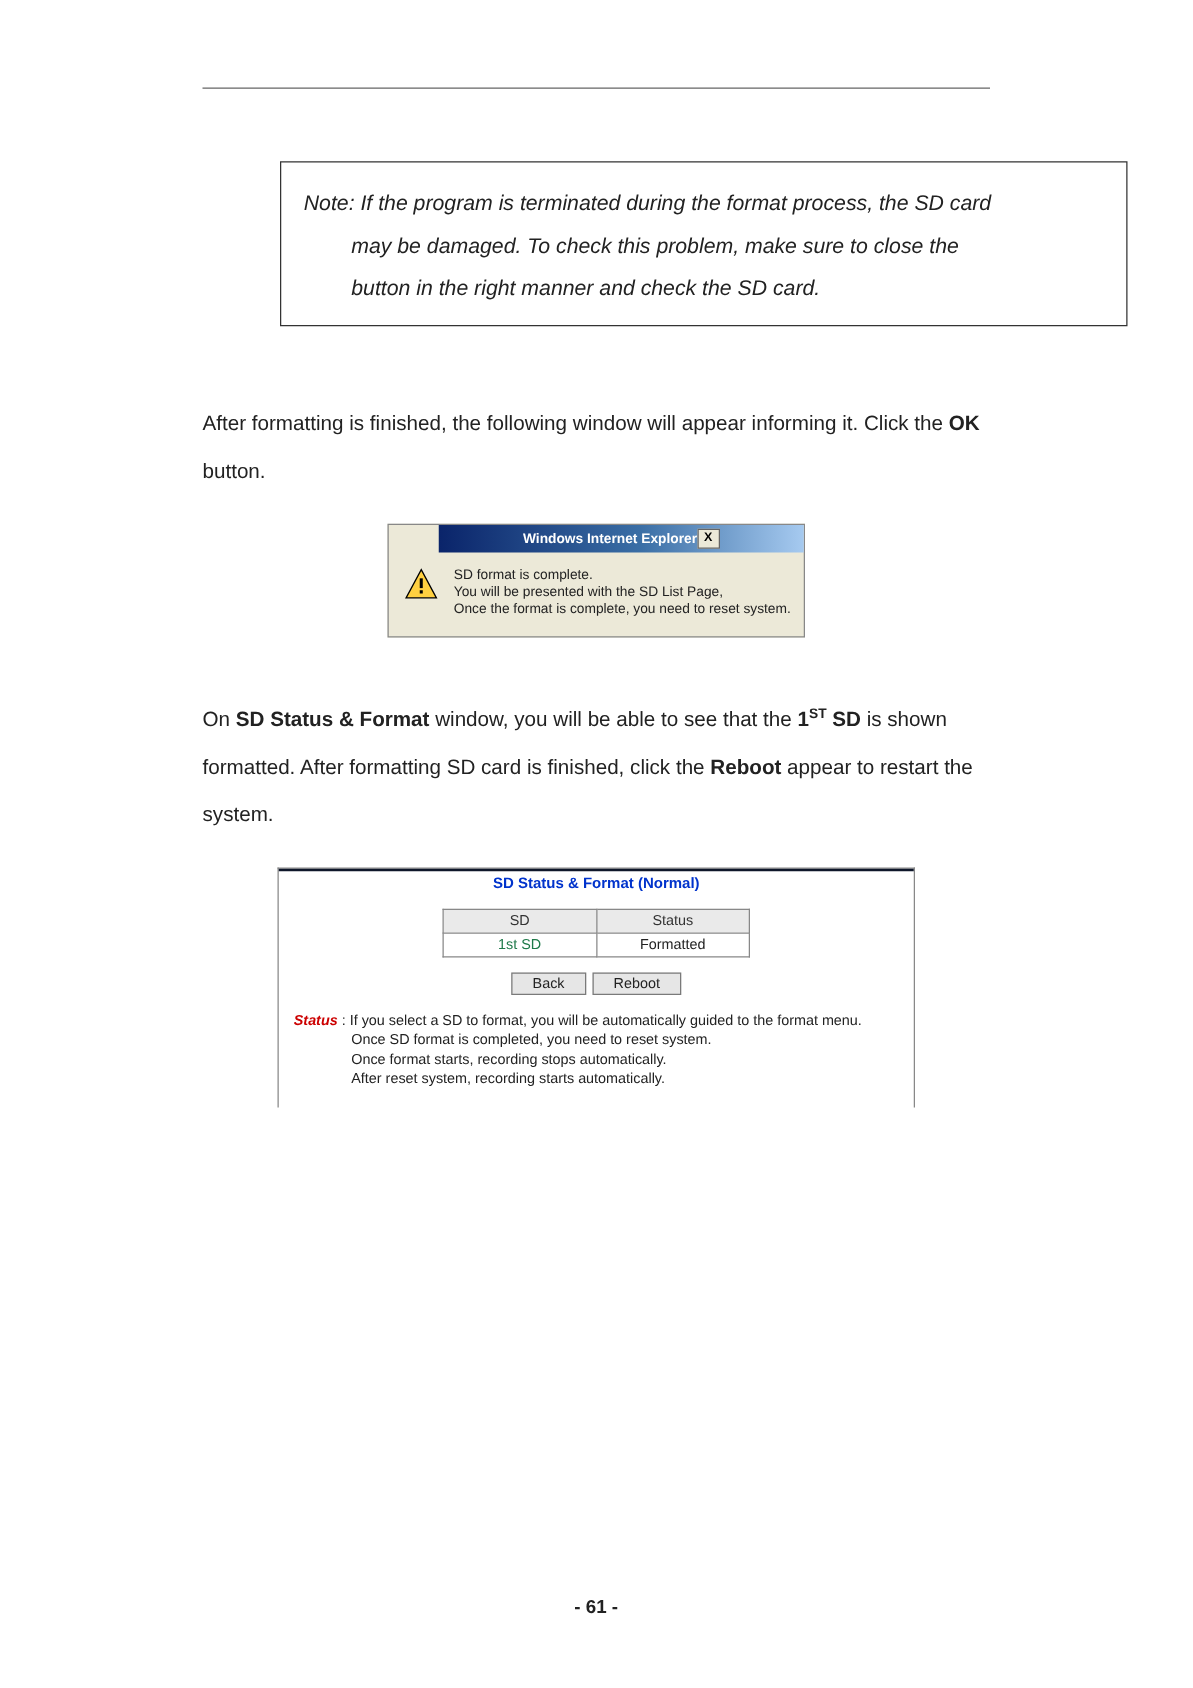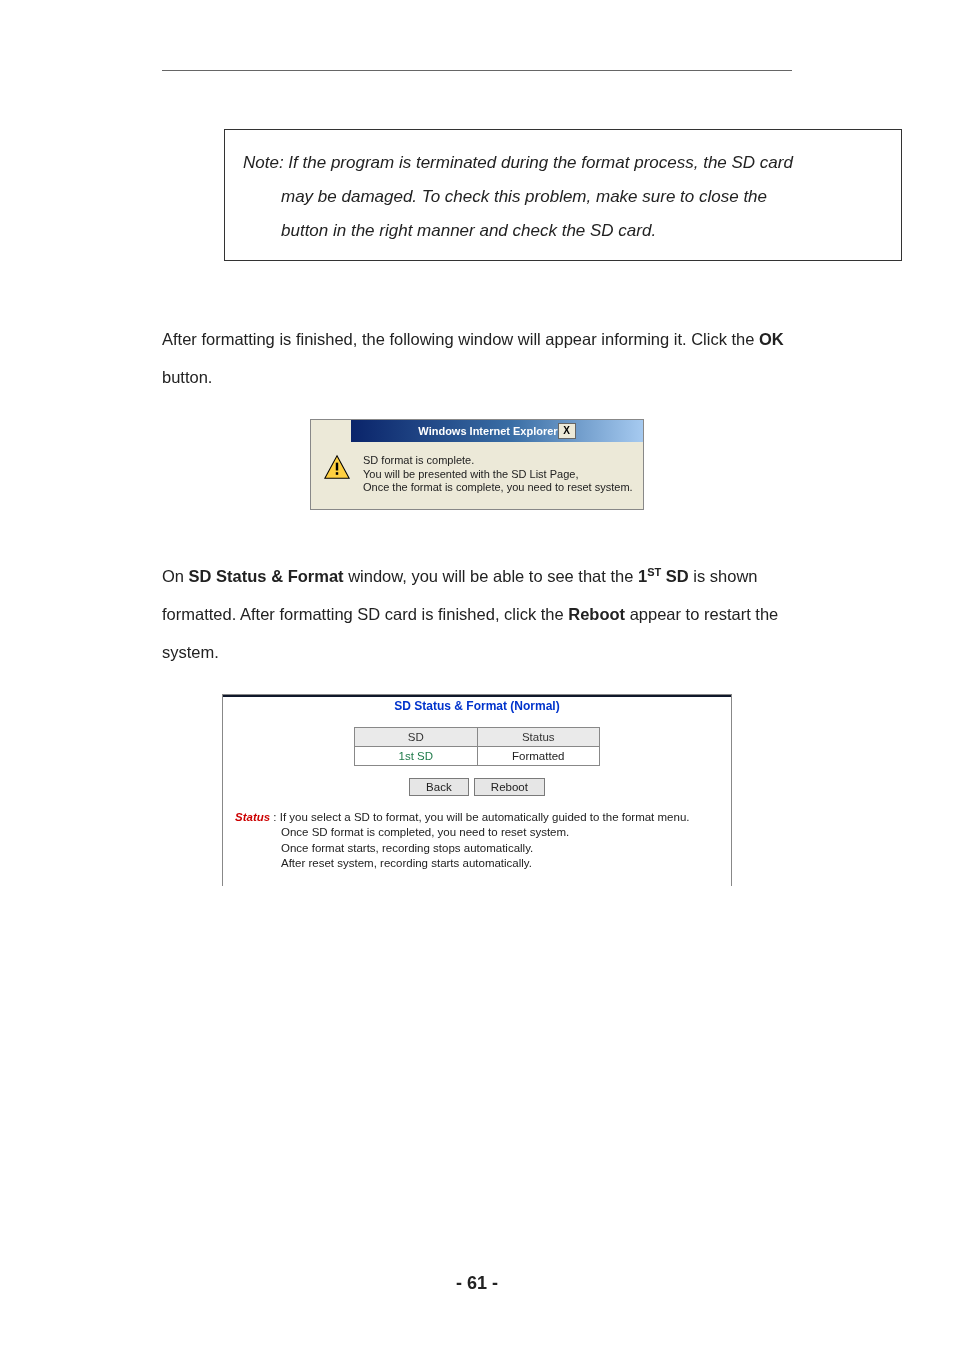--- a/index.html
+++ b/index.html
@@ -27,21 +27,21 @@
   .sd-table { width: 246px; margin: 0 auto 12px auto; border-collapse: collapse; }
   .sd-table th, .sd-table td { border: 1px solid #888; width: 50%; text-align: center; padding: 3px 0; font-weight: normal; }
   .sd-table th { background: #eaeaea; color: #333; }
   .sd-table td.first { color: #1f7a4a; }
   .sd-btn-row { text-align: center; margin-bottom: 14px; }
   .sd-btn { display: inline-block; border: 1px solid #7a7a7a; background: #e6e6e6; padding: 2px 16px; font-size: 11.5px; font-family: Verdana, Arial, sans-serif; margin: 0 1px; }
   .notice-label { color: #cc0000; font-weight: bold; font-style: italic; }
   .notice-block { padding: 0 8px 4px 8px; font-size: 11.5px; line-height: 1.35; color: #222; }
   .notice-block .ind { margin-left: 46px; }
 
-  .pgnum { position: absolute; bottom: 56px; left: 0; right: 0; text-align: center; font-weight: bold; font-size: 18px; }
+  .pgnum { position: absolute; bottom: 56px; left: 0; right: 0; text-align: center; font-weight: bold; font-size: 15px; }
 </style>
 </head>
 <body>
 
 <div class="page">
   <div class="rule"></div>
 
   <div class="note-box">
     <div>Note: If the program is terminated during the format process, the SD card</div>
     <div class="ind">may be damaged. To check this problem, make sure to close the</div>

